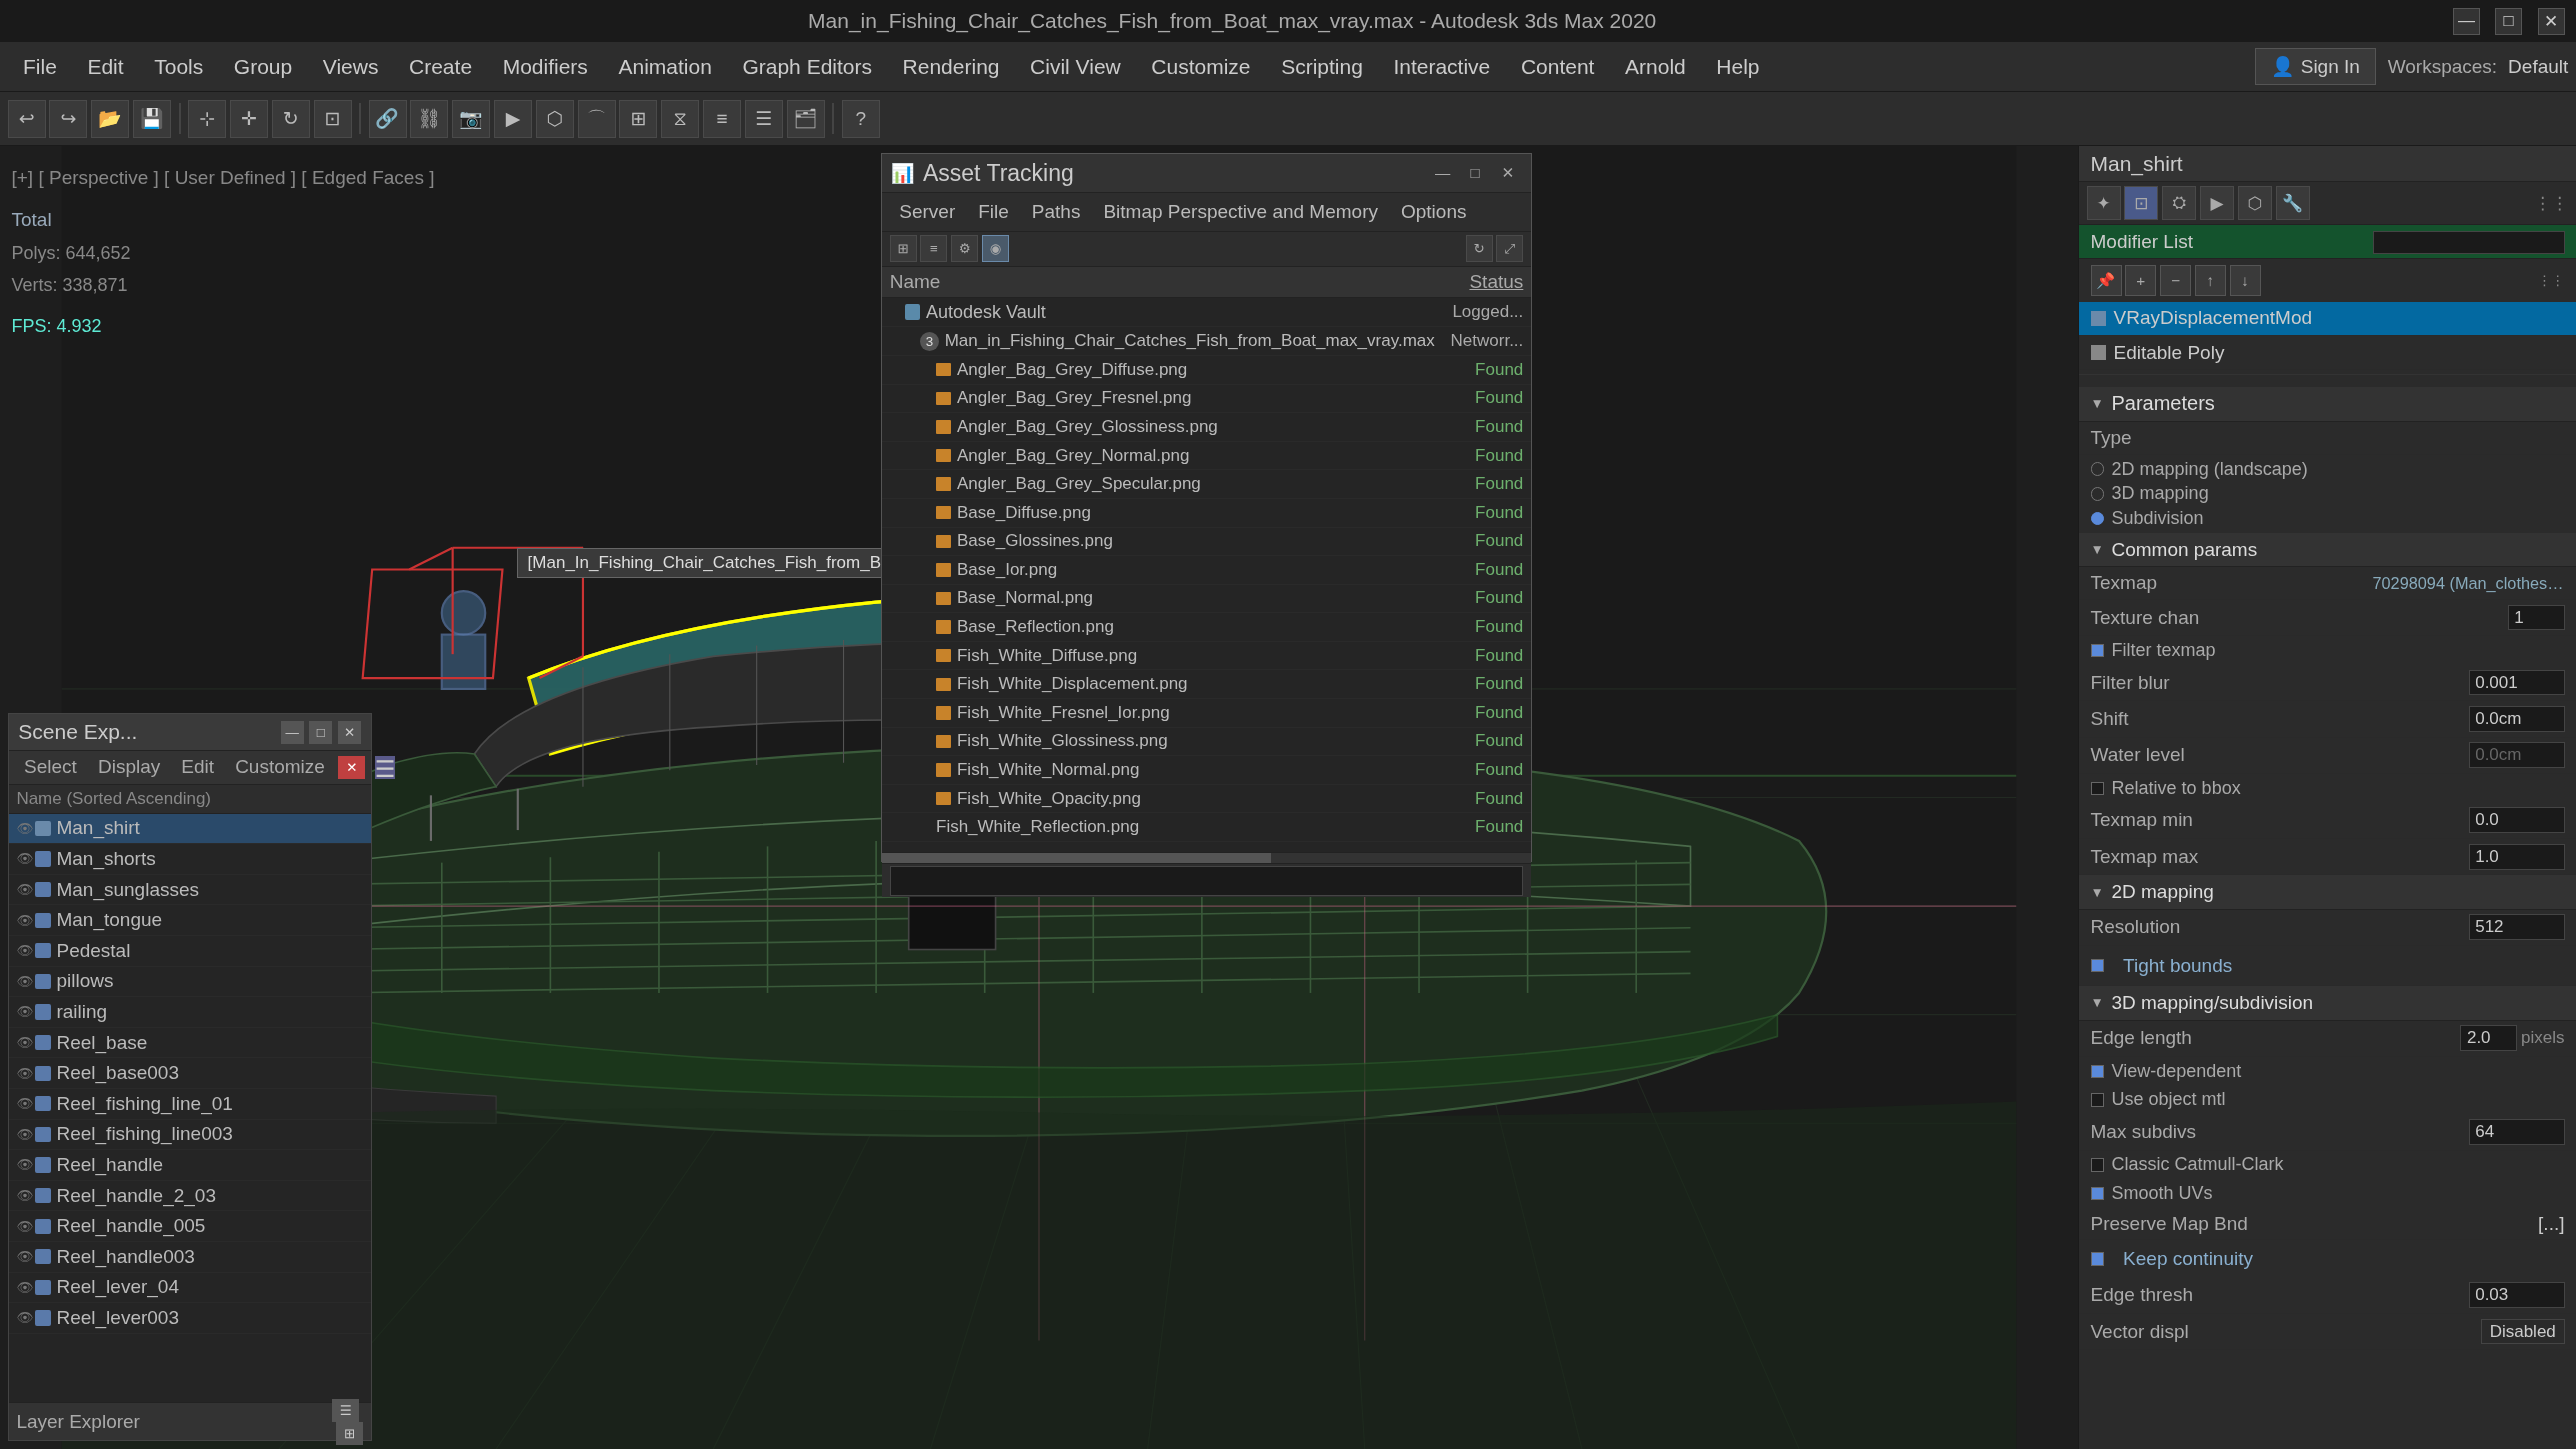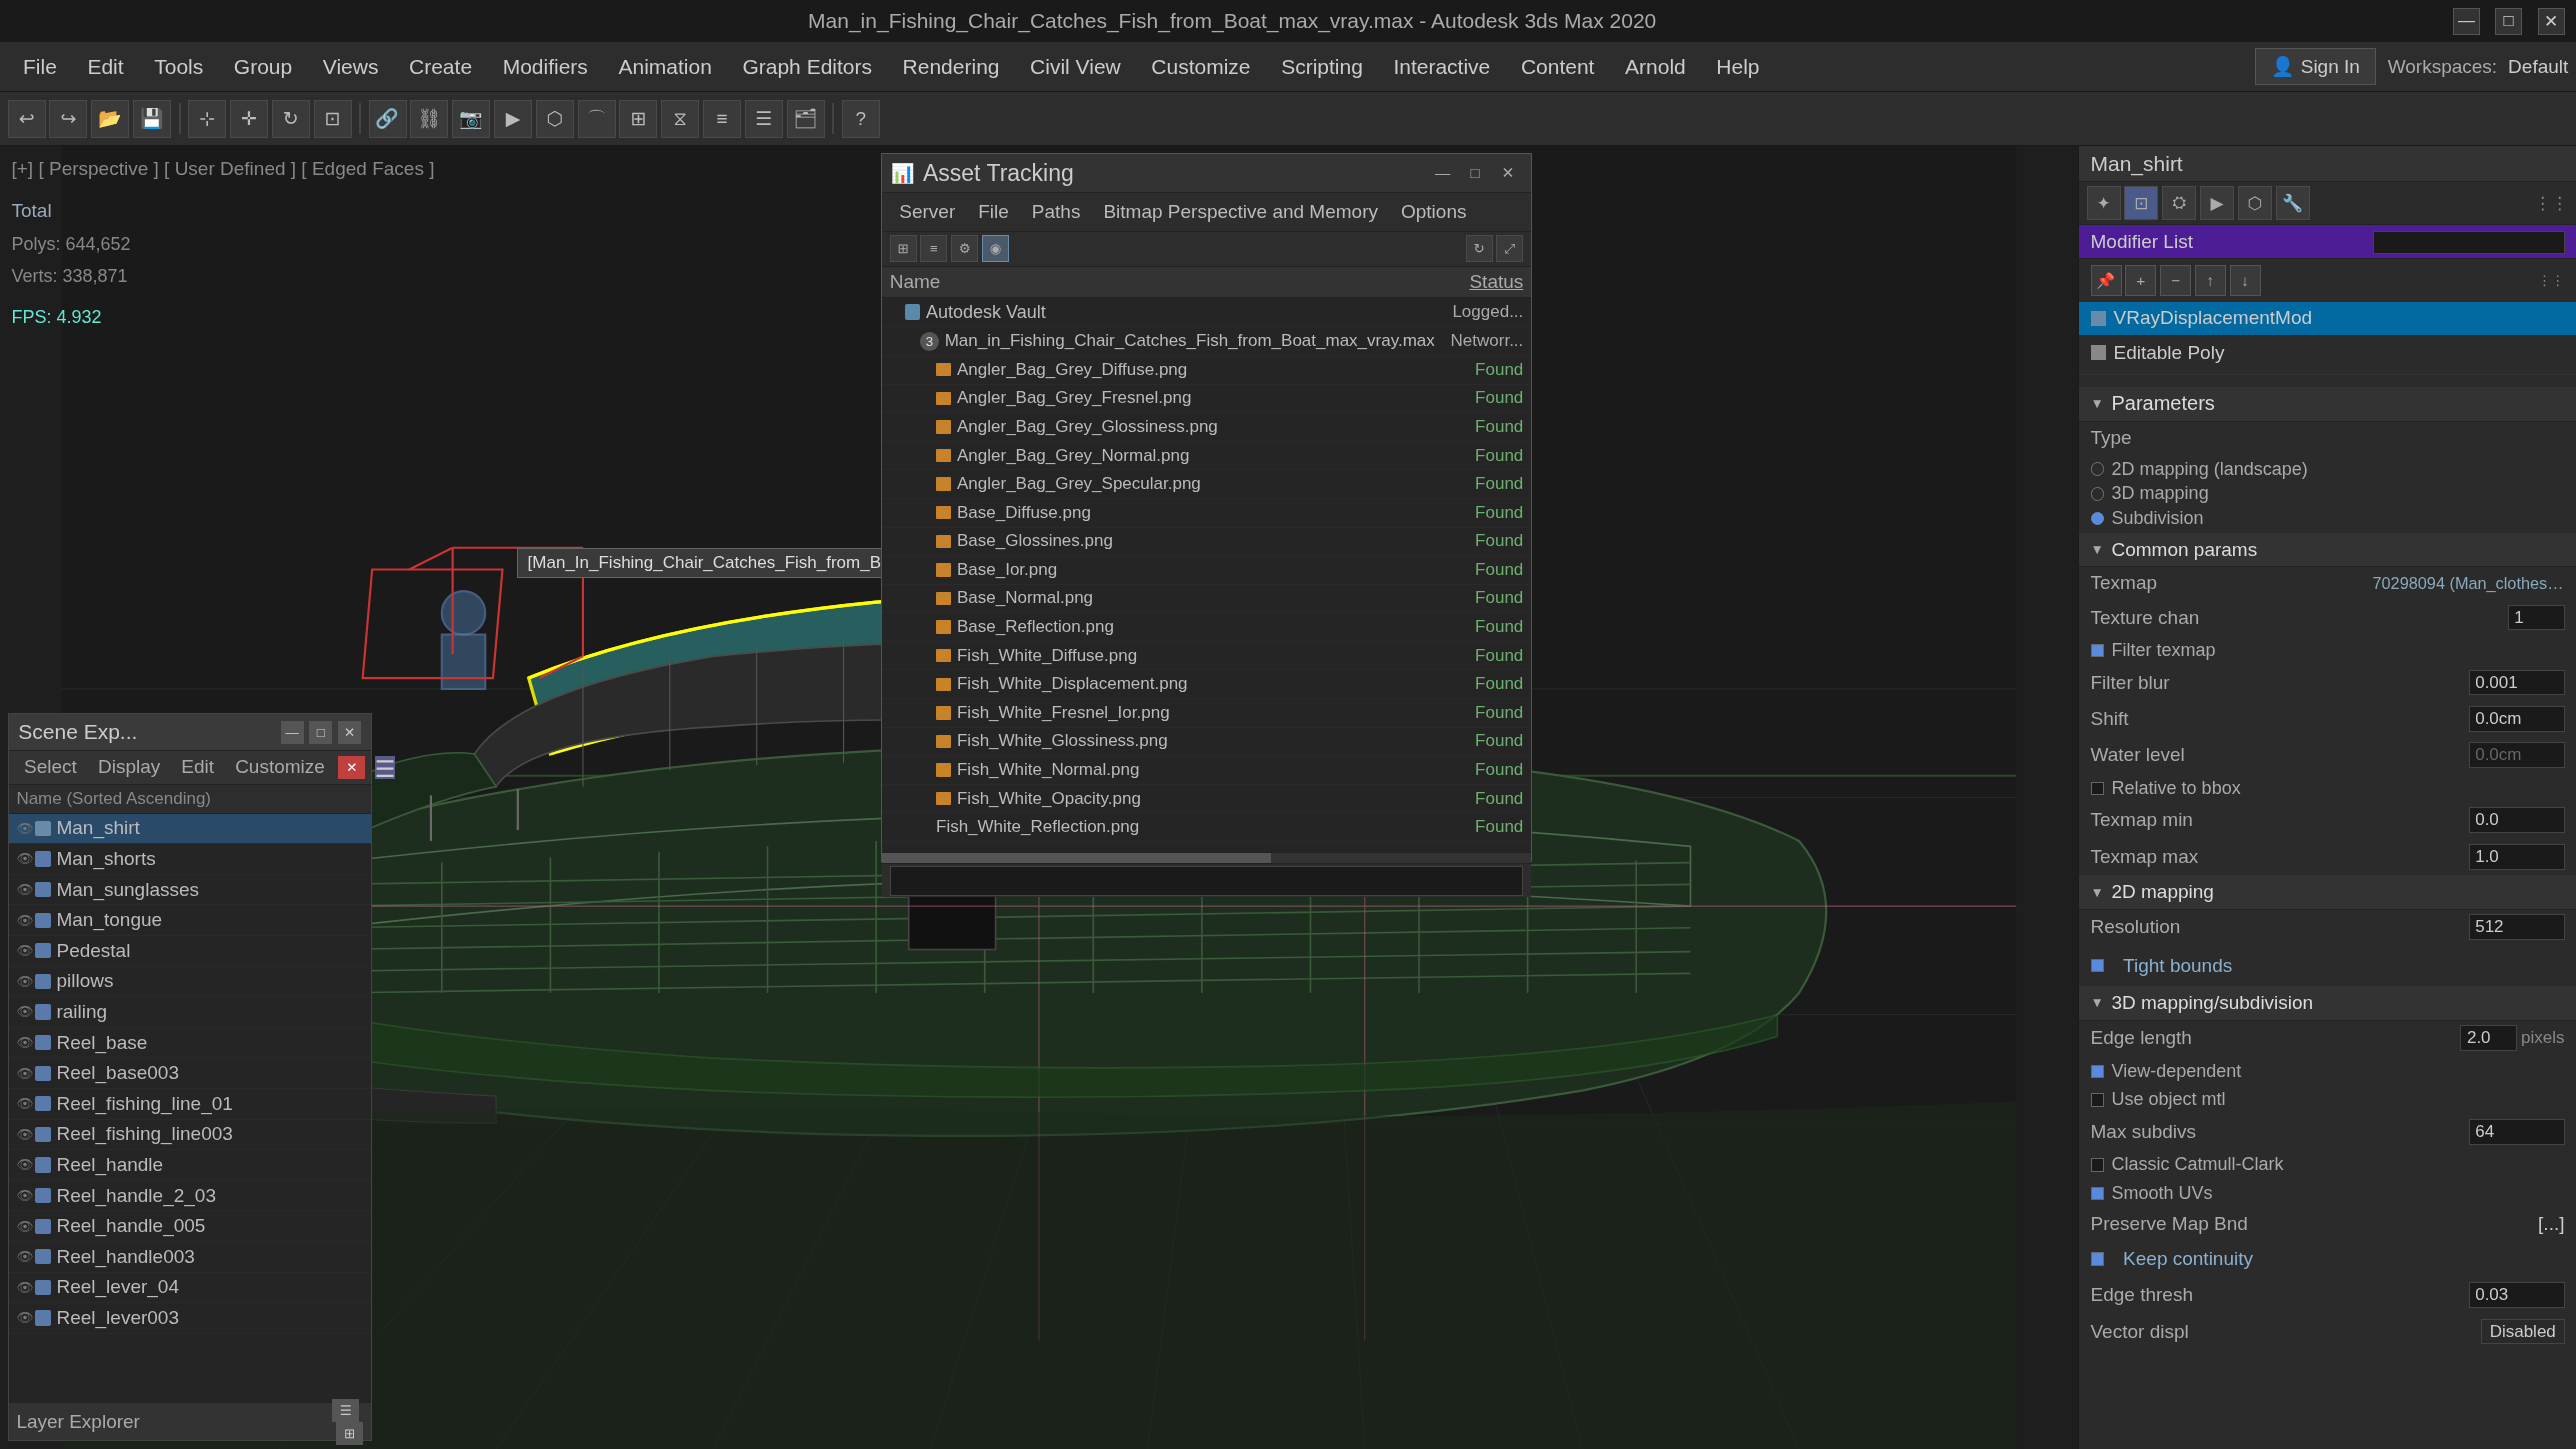--- a/index.html
+++ b/index.html
@@ -559,21 +559,21 @@
       background: #1a1a1a;
       border: 1px solid #444;
       color: #ccc;
       font-size: 17px;
       padding: 3.8px 7.7px;
     }
 
     
     .viewport-info {
       position: absolute;
-      top: 6px;
+      top: 15px;
       left: 11.5px;
       font-size: 20px;
       color: #888;
       z-index: 6;
       line-height: 1.8;
     }
     .viewport-info span {
       display: block;
     }
 
@@ -1123,21 +1123,21 @@
   <div id="rp-icons-row">
     <div class="rp-icon-btn">✦</div>
     <div class="rp-icon-btn active">⊡</div>
     <div class="rp-icon-btn">⛭</div>
     <div class="rp-icon-btn">▶</div>
     <div class="rp-icon-btn">⬡</div>
     <div class="rp-icon-btn">🔧</div>
     <div style="margin-left:auto;font-size:17px;color:#888;">⋮⋮</div>
   </div>
 
-  <div id="modifier-list-label" style="padding:5.7px 11.5px;font-size:19px;background:#4c1d95;border-bottom:1px solid #222;">
+  <div id="modifier-list-label" style="padding:5.7px 11.5px;font-size:19px;background:#14532d;border-bottom:1px solid #222;">
     <span>Modifier List</span>
     <input type="text" style="float: right; width: 192px; background: rgb(26, 26, 26); border: 1px solid rgb(68, 68, 68); color: rgb(204, 204, 204); font-size: 15.3px; padding: 1.9px 3.8px;">
   </div>
 
   <div class="modifier-icons-row">
     <div class="mod-icon-btn">📌</div>
     <div class="mod-icon-btn">+</div>
     <div class="mod-icon-btn">−</div>
     <div class="mod-icon-btn">↑</div>
     <div class="mod-icon-btn">↓</div>

